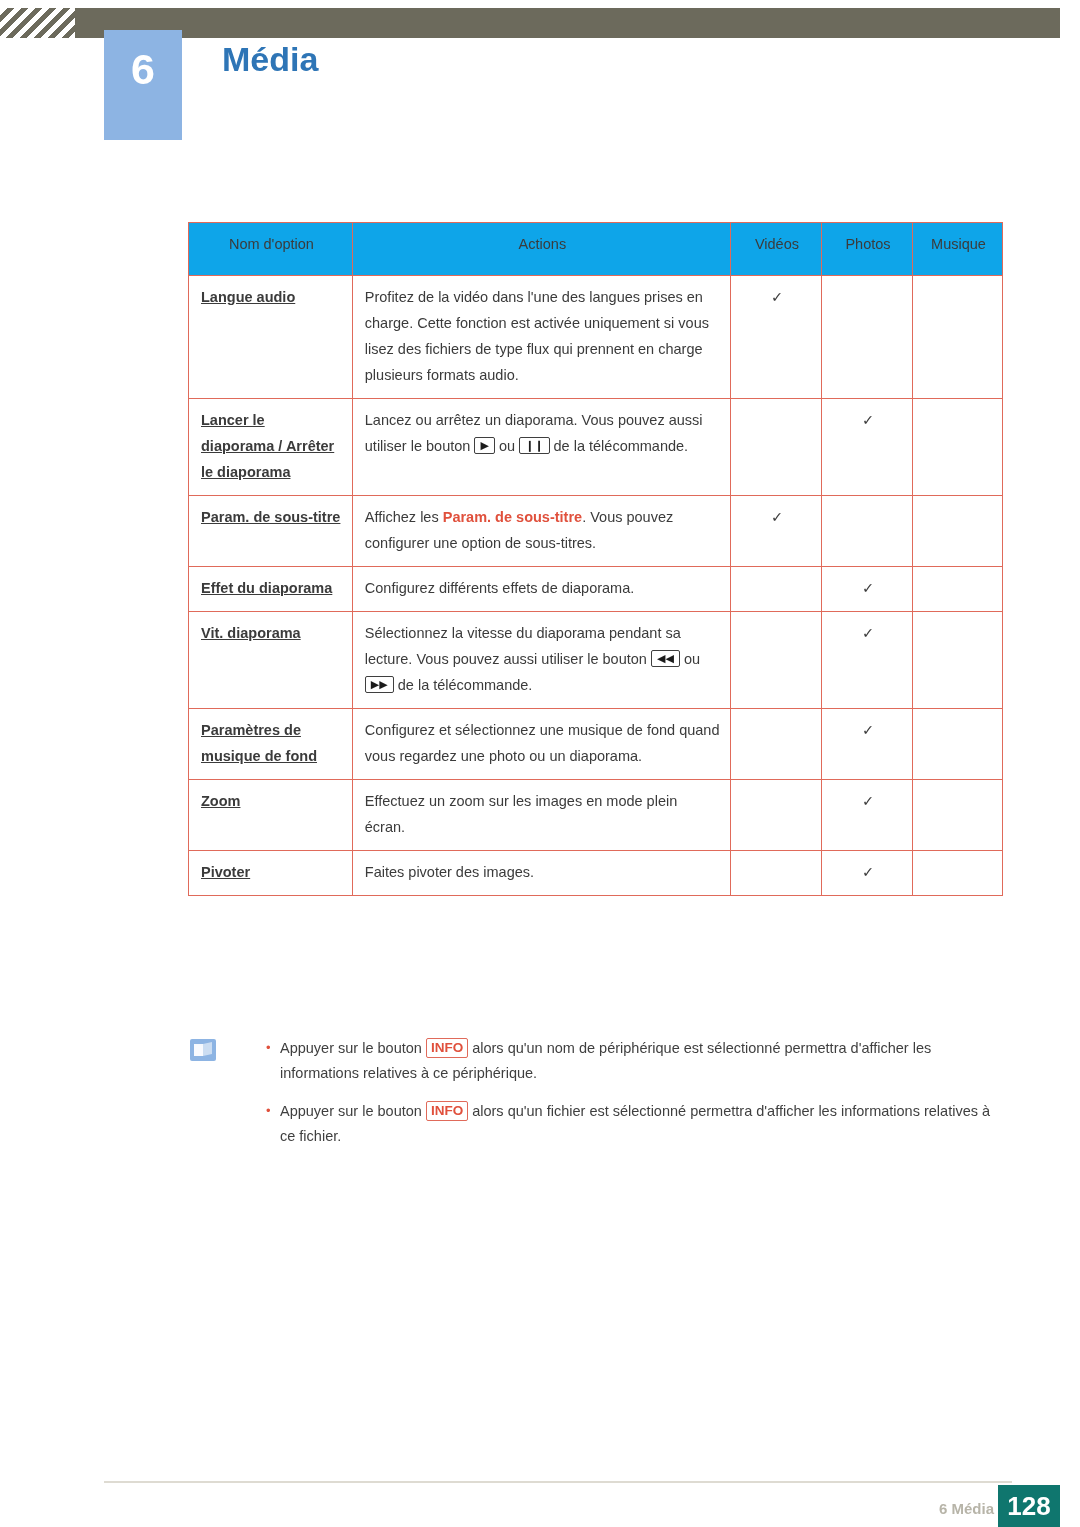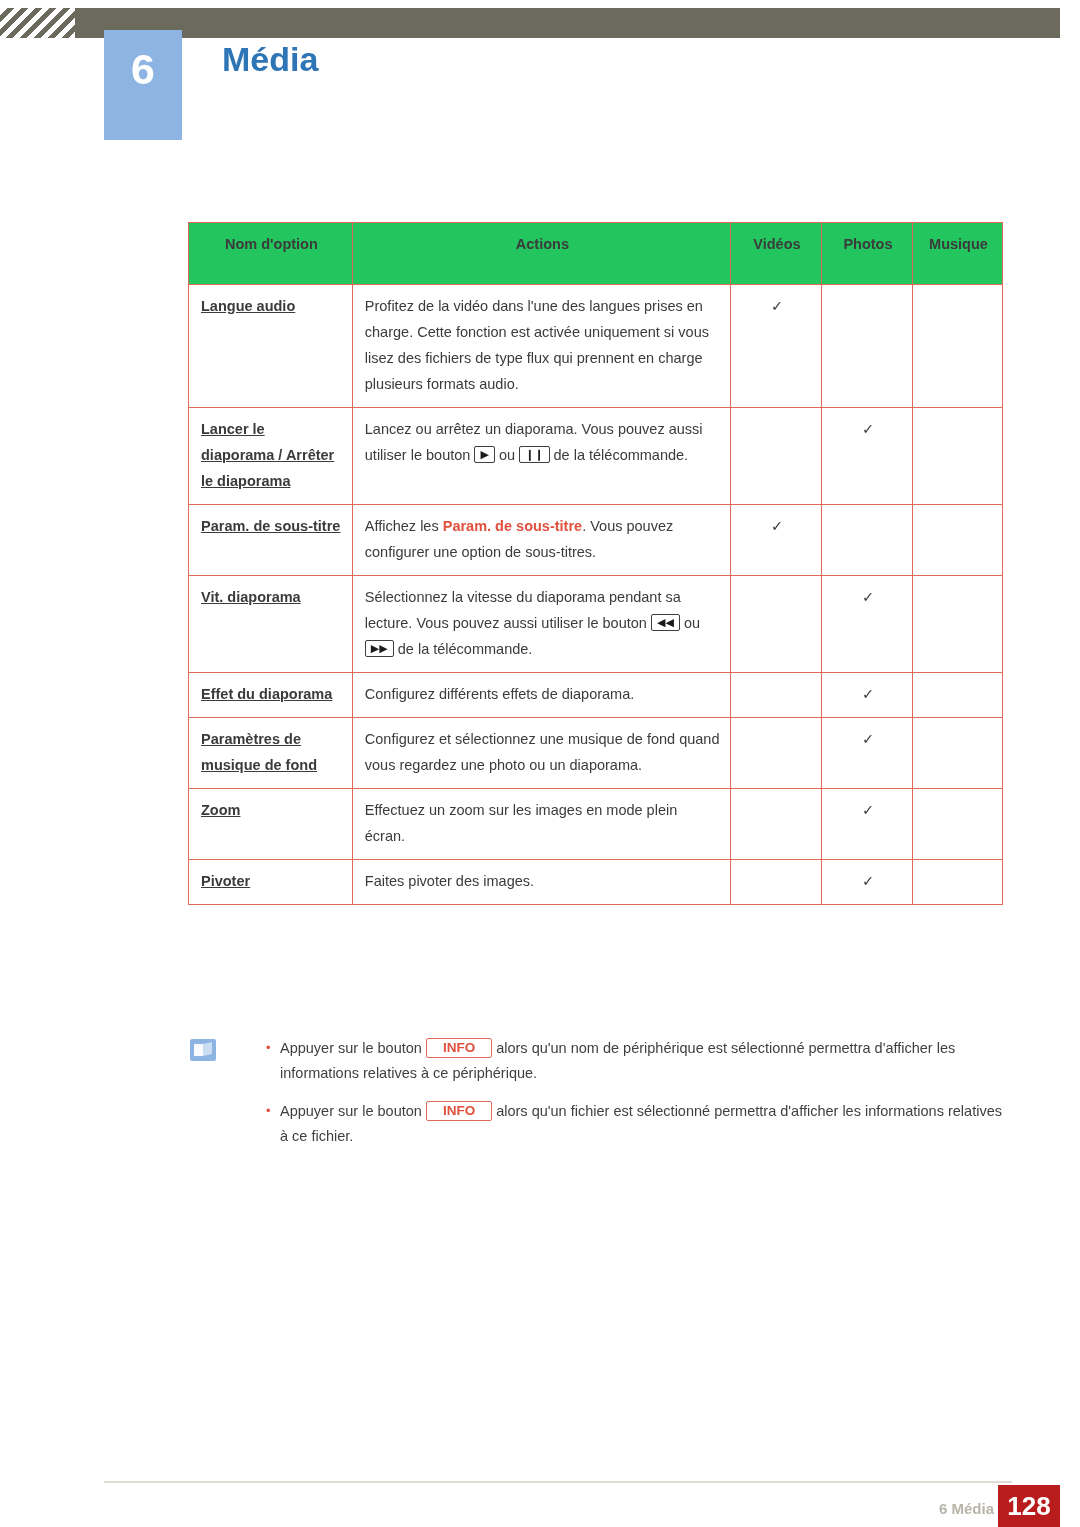--- a/index.html
+++ b/index.html
@@ -73,26 +73,26 @@
   }
   table.opt td, table.opt th {
     border: 1px solid #e06a5a;
     vertical-align: top;
     padding: 8px 10px 10px 12px;
     font-size: 14.5px;
     color: #3b3b3b;
     line-height: 26px;
   }
   thead th {
-    background: #22c55e;
+    background: #0ea5e9;
     text-align: center;
-    font-weight: bold;
+    font-weight: normal;
     color: #e0503c;
     font-size: 15px;
-    height: 62px;
+    height: 53px;
     vertical-align: middle;
     padding: 6px 4px;
   }
   col.c-name { width: 162px; }
   col.c-act  { width: 374px; }
   col.c-vid  { width: 90px; }
   col.c-pho  { width: 90px; }
   col.c-mus  { width: 89px; }
 
   td.name {
@@ -166,21 +166,21 @@
     font-size: 13px;
   }
   .kbd {
     display: inline-block;
     background: #ffffff;
     color: #e0503c;
     font-weight: bold;
     font-size: 13.5px;
     border: 1px solid #e06a5a;
     border-radius: 2px;
-    padding: 0 16px;
+    padding: 0 4px;
     line-height: 18px;
     vertical-align: 1px;
   }
 
   
   .footer {
     position: absolute;
     bottom: 0; left: 0;
     width: 1080px;
     height: 70px;
@@ -196,21 +196,21 @@
     position: absolute;
     bottom: 10px; right: 86px;
     font-size: 15px;
     font-weight: bold;
     color: #b7b4a8;
   }
   .footer-page {
     position: absolute;
     bottom: 0px; right: 20px;
     width: 62px; height: 42px;
-    background: #b91c1c;
+    background: #0f766e;
     color: #ffffff;
     font-size: 26px;
     font-weight: bold;
     text-align: center;
     line-height: 42px;
   }
 </style>
 </head>
 <body>
 
@@ -260,30 +260,30 @@
 
     <tr>
       <td class="name">Param. de sous-titre</td>
       <td class="act"><span>Affichez les </span><span class="hl">Param. de sous-titre</span><span>. Vous pouvez configurer une option de sous-titres.</span></td>
       <td class="check">✓</td>
       <td class="check"></td>
       <td class="check"></td>
     </tr>
 
     <tr>
+      <td class="name">Effet du diaporama</td>
+      <td class="act">Configurez différents effets de diaporama.</td>
+      <td class="check"></td>
+      <td class="check">✓</td>
+      <td class="check"></td>
+    </tr>
+
+    <tr>
       <td class="name">Vit. diaporama</td>
       <td class="act"><span>Sélectionnez la vitesse du diaporama pendant sa lecture. Vous pouvez aussi utiliser le bouton </span><span class="btn-glyph">◀◀</span><span> ou </span><span class="btn-glyph">▶▶</span><span> de la télécommande.</span></td>
-      <td class="check"></td>
-      <td class="check">✓</td>
-      <td class="check"></td>
-    </tr>
-
-    <tr>
-      <td class="name">Effet du diaporama</td>
-      <td class="act">Configurez différents effets de diaporama.</td>
       <td class="check"></td>
       <td class="check">✓</td>
       <td class="check"></td>
     </tr>
 
 
     <tr>
       <td class="name">Paramètres de musique de fond</td>
       <td class="act">Configurez et sélectionnez une musique de fond quand vous regardez une photo ou un diaporama.</td>
       <td class="check"></td>

